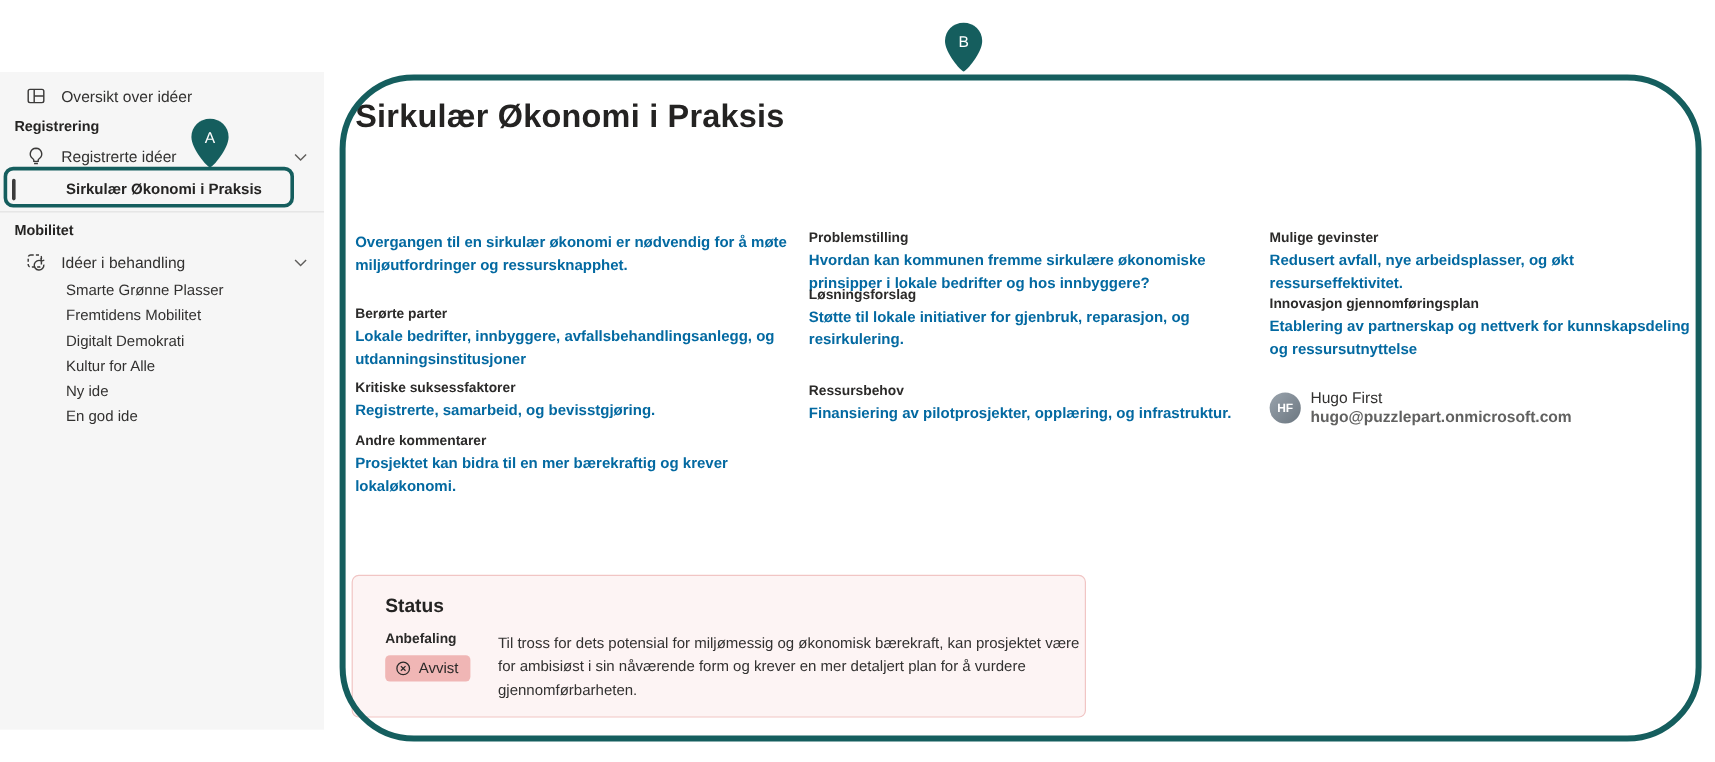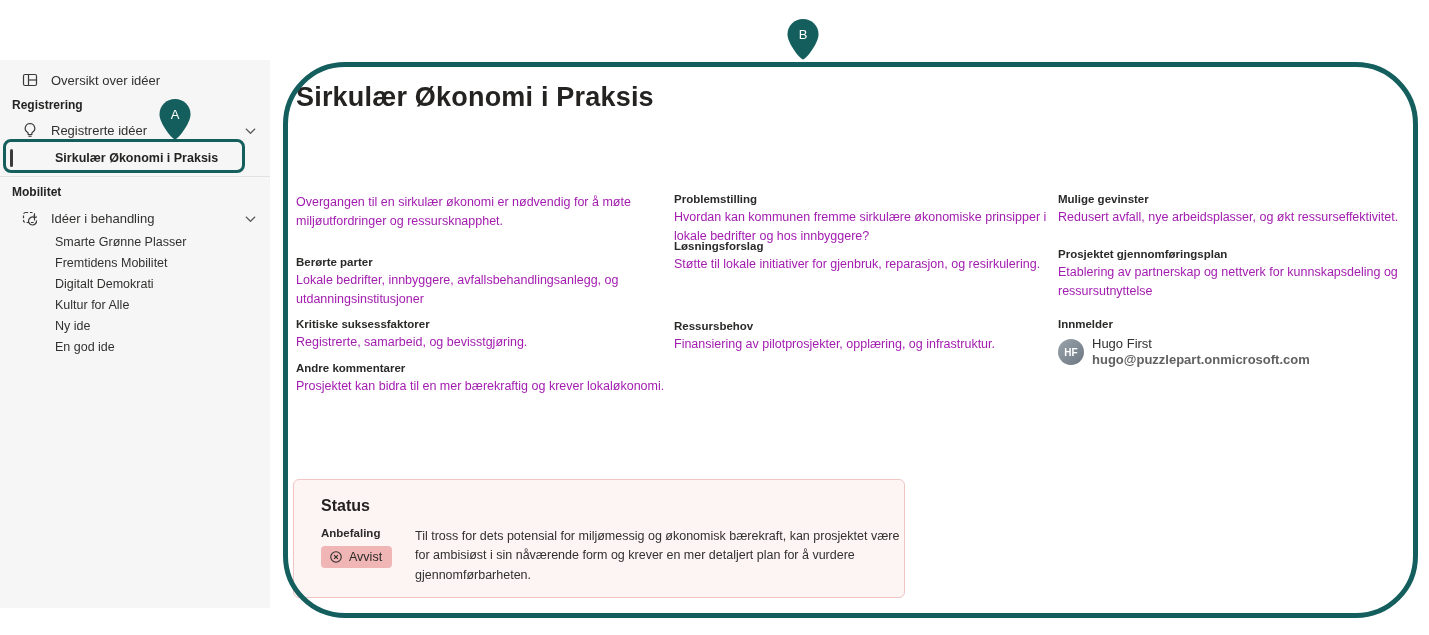--- a/index.html
+++ b/index.html
@@ -17,21 +17,21 @@
   .nav-child { display:flex; align-items:center; height:21px; padding-left:55px; font-size:12.5px; color:#323130; cursor:pointer; }
   .nav-selected { display:flex; align-items:center; height:30px; padding-left:55px; font-size:12.5px; font-weight:bold; color:#252423; position:relative; cursor:pointer; }
   .sel-bar { position:absolute; left:10px; top:6px; width:3px; height:18px; background:#3b3b3b; border-radius:2px; }
   .nav-divider { height:1px; background:#e1e1e1; margin:3px 0 2px 0; }
   .icon16 { width:16px; height:16px; flex:0 0 16px; display:inline-flex; }
 
   
   .page-title { position:absolute; left:296px; top:82px; font-size:27px; font-weight:bold; color:#242322; letter-spacing:.2px; }
   .field { position:absolute; }
   .field .flabel { font-size:11.5px; font-weight:bold; color:#2b2a29; margin-bottom:3px; }
-  .field .fvalue { font-size:12.5px; color:#a21caf; line-height:1.5; }
+  .field .fvalue { font-size:12.5px; color:#0369a1; line-height:1.5;font-weight:bold; }
   .col1 { left:296px; width:378px; }
   .col2 { left:674px; width:378px; }
   .col3 { left:1058px; width:352px; }
 
   .persona { display:flex; align-items:center; gap:8px; margin-top:6px; cursor:pointer; }
   .avatar { width:26px; height:26px; border-radius:50%; background:linear-gradient(135deg,#9aa4ad,#6b7680); color:#ffffff; font-size:10px; font-weight:bold; display:flex; align-items:center; justify-content:center; }
   .p-name { font-size:13px; color:#323130; line-height:1.2; }
   .p-email { font-size:13px; color:#616160; line-height:1.3;font-weight:bold; }
 
   
@@ -147,25 +147,24 @@
   <div class="field col2" style="top:320px;">
     <div class="flabel">Ressursbehov</div>
     <div class="fvalue">Finansiering av pilotprosjekter, opplæring, og infrastruktur.</div>
   </div>
 
   <div class="field col3" style="top:193px;">
     <div class="flabel">Mulige gevinster</div>
     <div class="fvalue">Redusert avfall, nye arbeidsplasser, og økt ressurseffektivitet.</div>
   </div>
   <div class="field col3" style="top:248px;">
-    <div class="flabel">Prosjektet gjennomføringsplan</div>
+    <div class="flabel">Innovasjon gjennomføringsplan</div>
     <div class="fvalue">Etablering av partnerskap og nettverk for kunnskapsdeling og ressursutnyttelse</div>
   </div>
   <div class="field col3" style="top:318px;">
-    <div class="flabel">Innmelder</div>
     <div class="persona">
       <div class="avatar">HF</div>
       <div>
         <div class="p-name">Hugo First</div>
         <div class="p-email">hugo@puzzlepart.onmicrosoft.com</div>
       </div>
     </div>
   </div>
 
   <section class="status-box">

